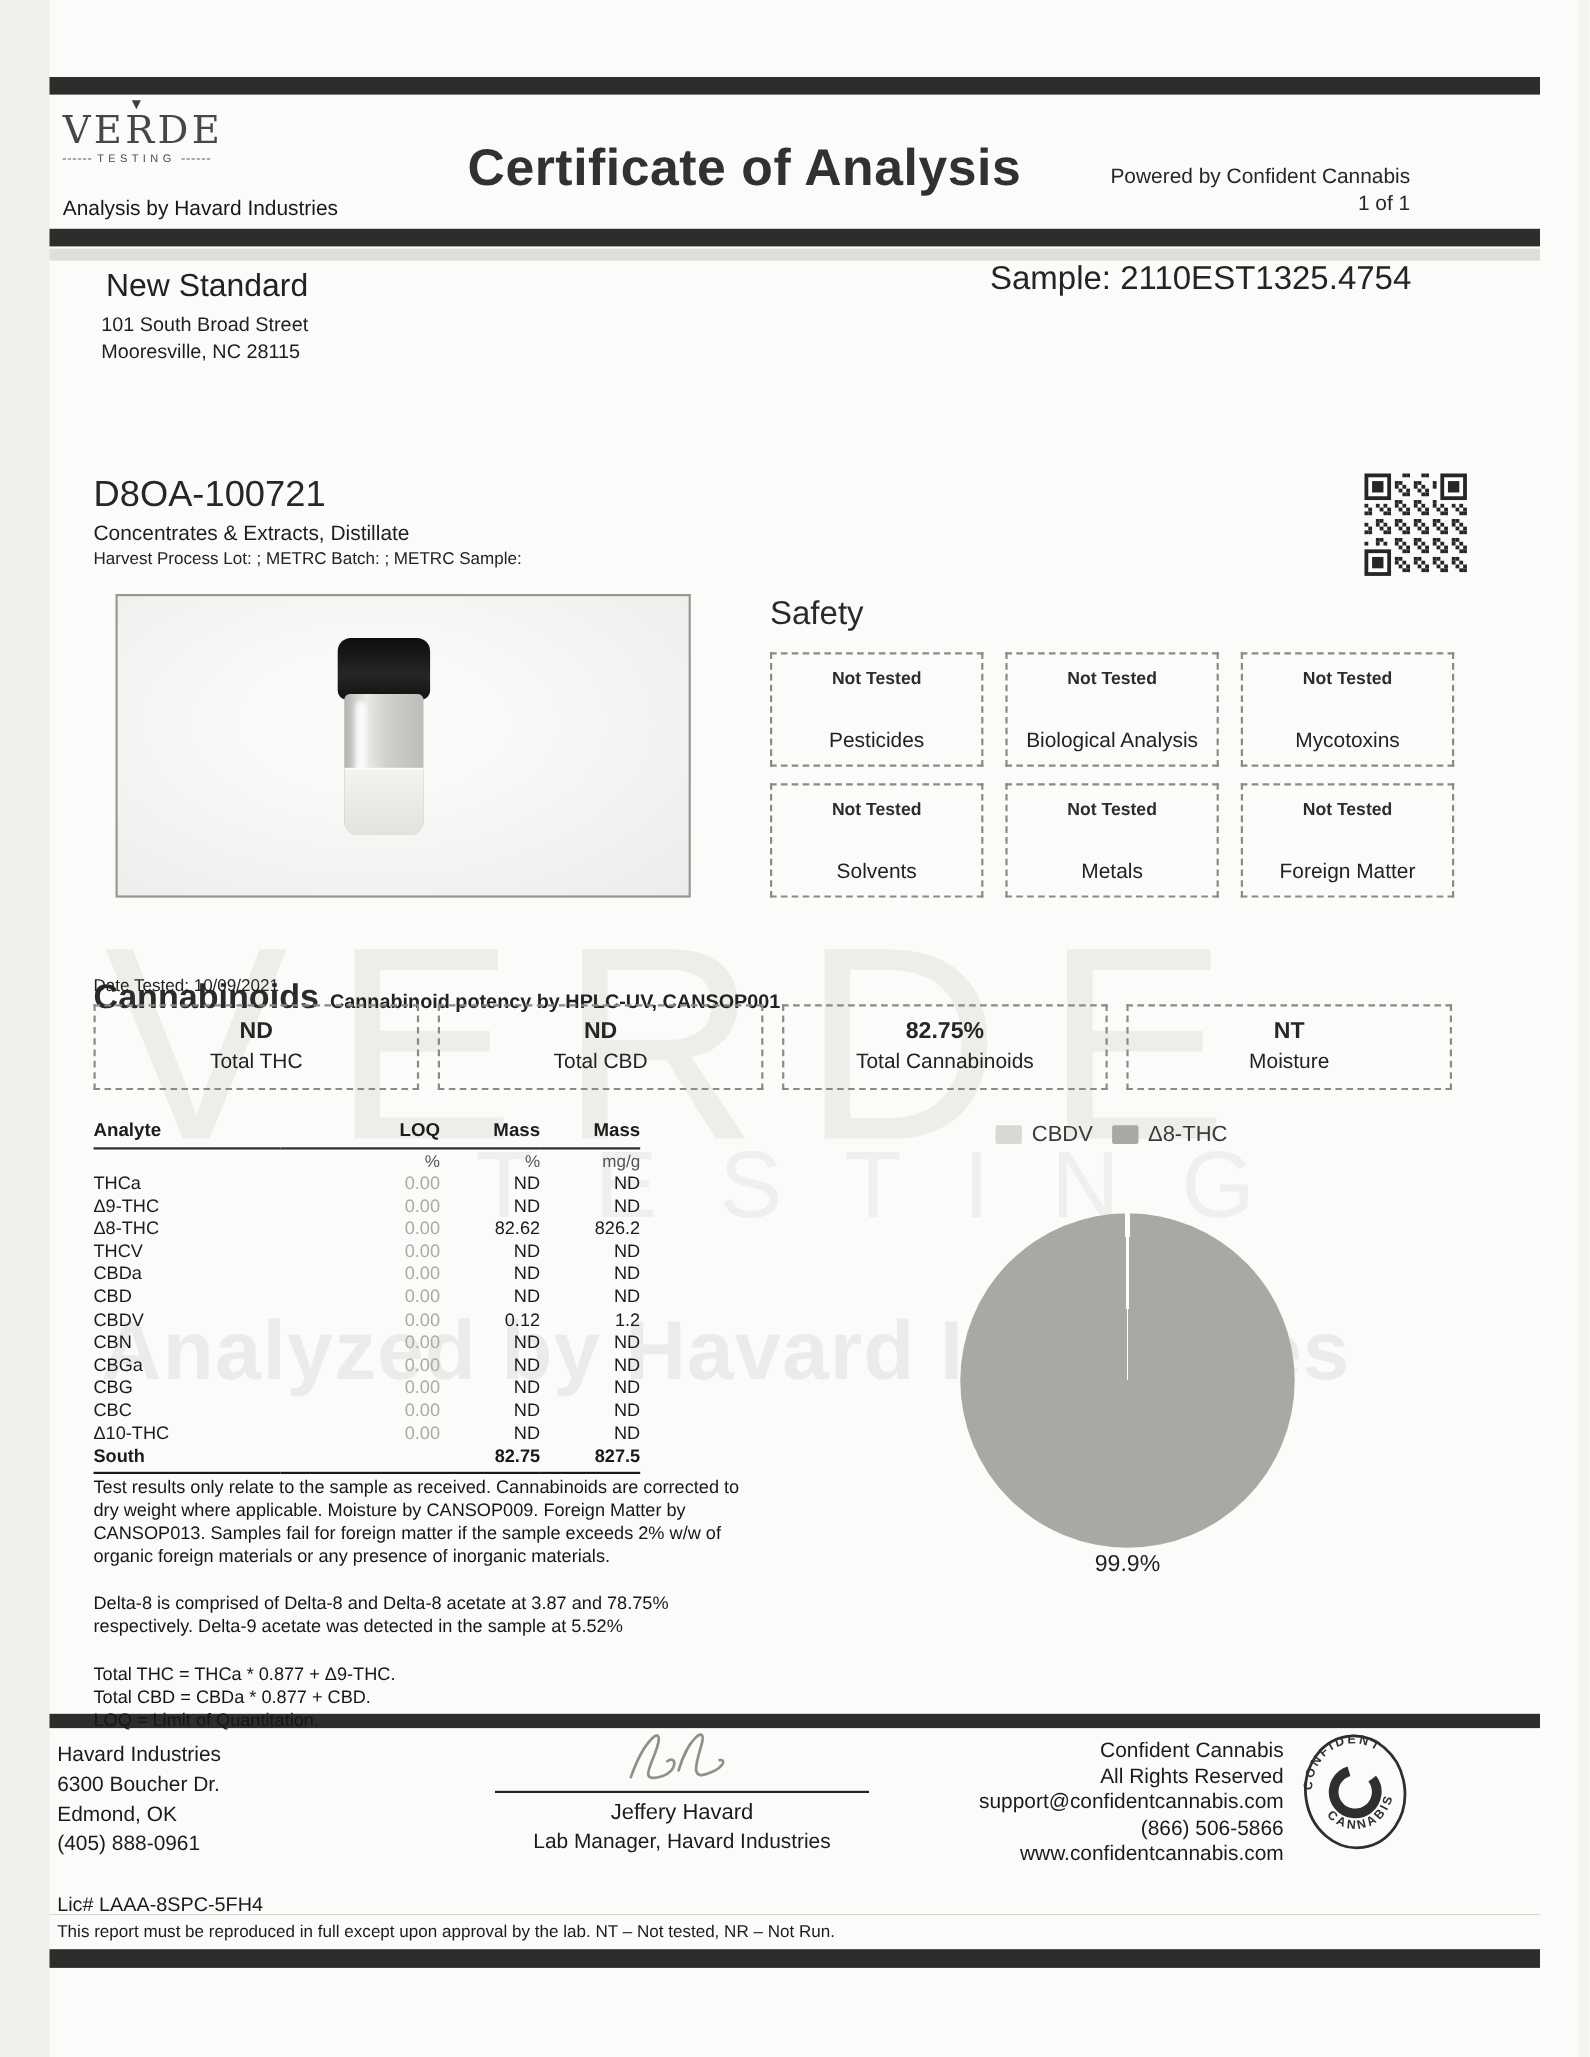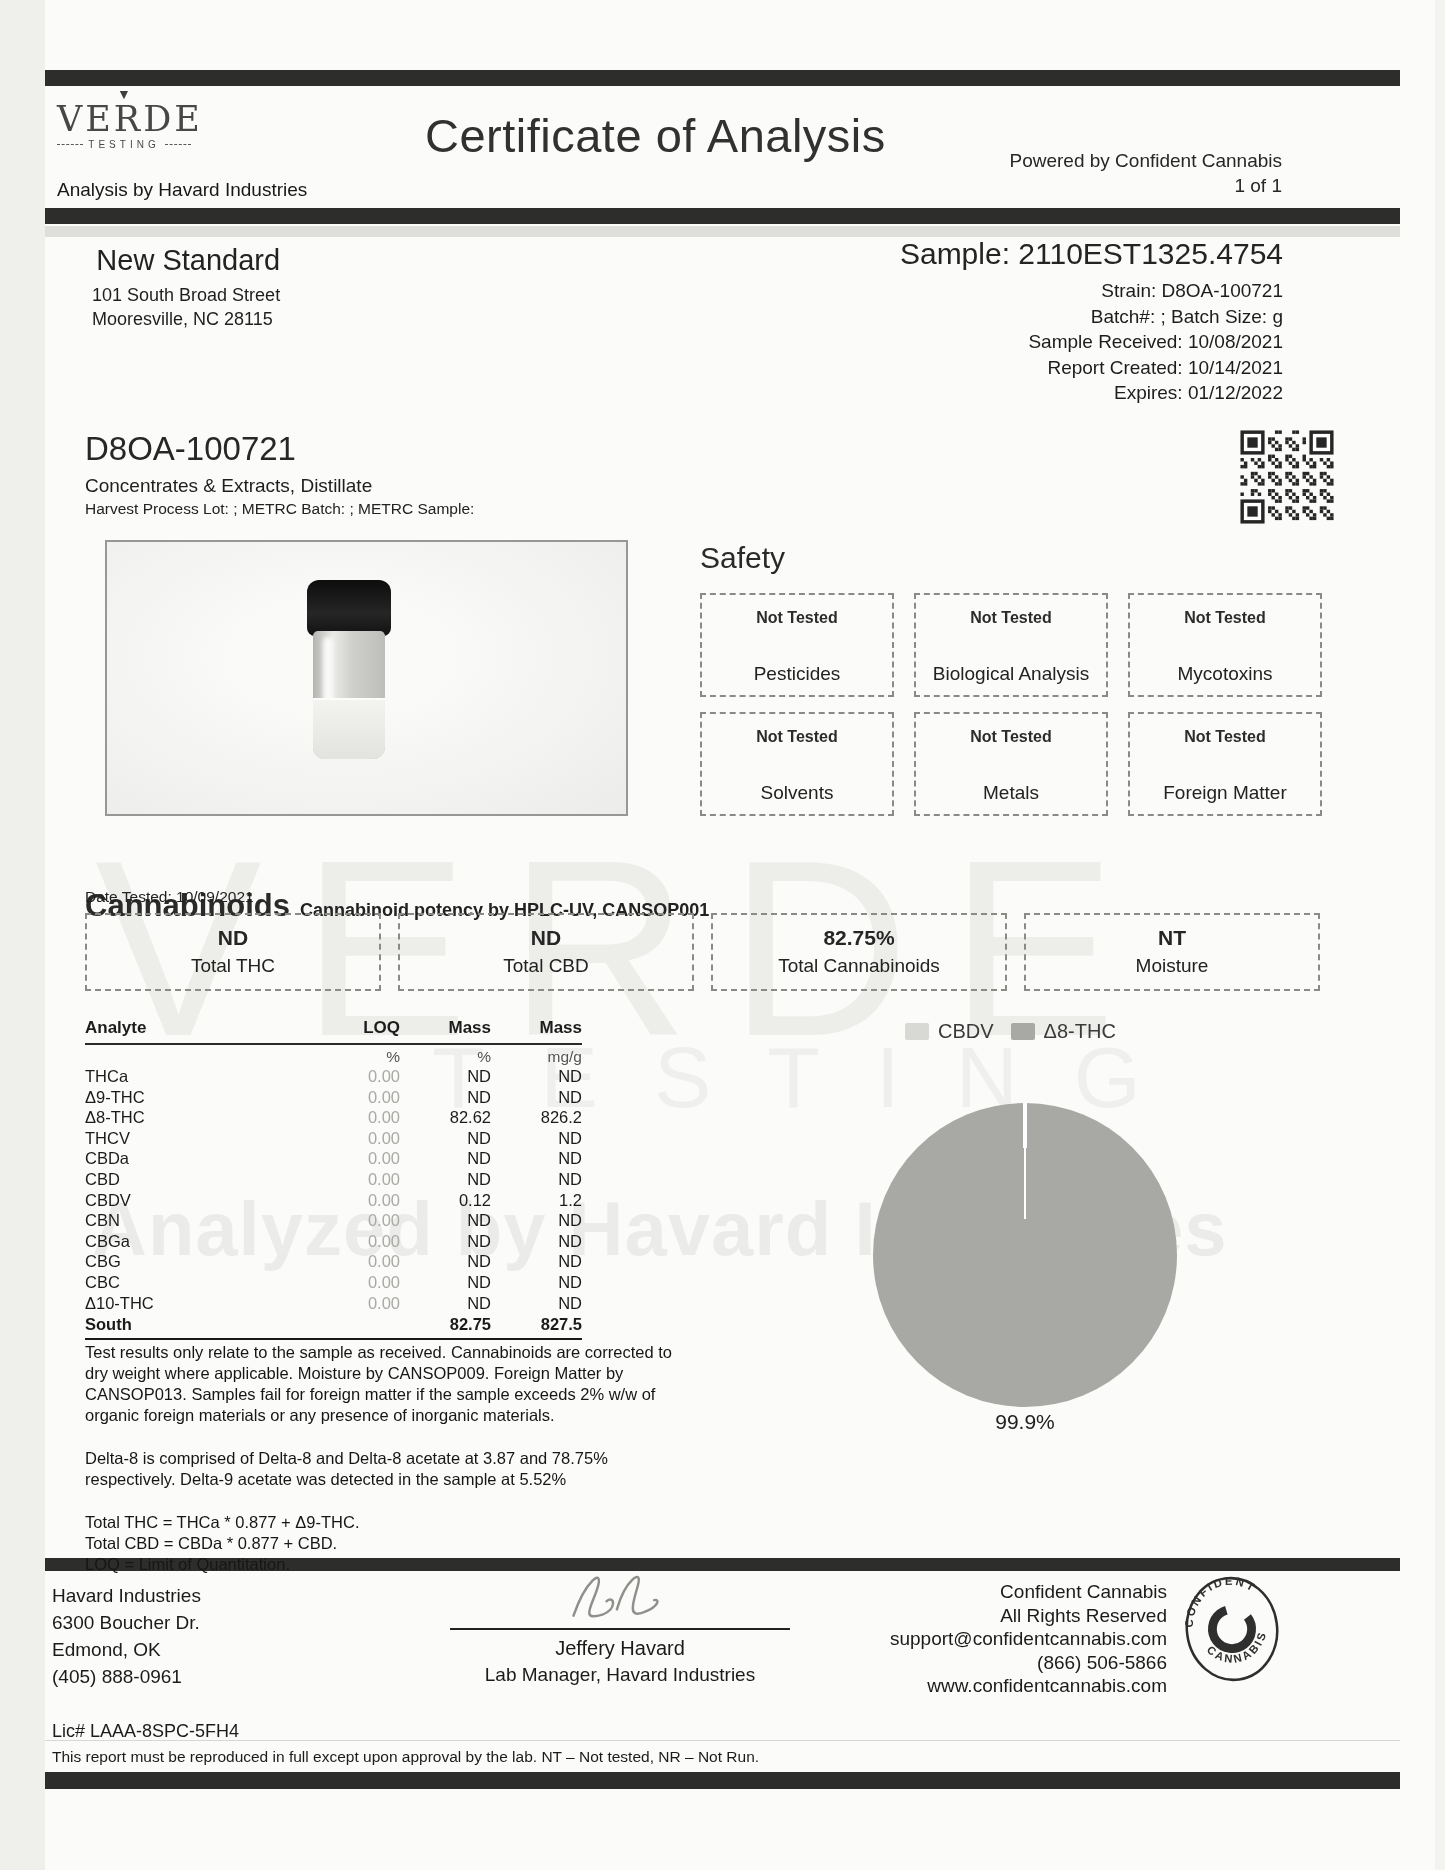--- a/index.html
+++ b/index.html
@@ -24,21 +24,21 @@
   .bar4{top:1772px;height:17px;}
   .rule-light{left:45px;top:1740px;width:1355px;height:1px;background:#d7d7d4;}
 
   
   .logo{left:57px;top:88px;width:134px;text-align:center;color:#454545;}
   .logo-tri{font-size:14px;line-height:12px;color:#3d3d3d;}
   .logo-brand{font-family:"DejaVu Serif",serif;font-size:35px;line-height:38px;letter-spacing:3px;color:#474747;}
   .logo-sub{display:flex;align-items:center;gap:5px;font-size:10px;letter-spacing:4px;color:#4a4a4a;margin-top:1px;}
   .logo-sub::before,.logo-sub::after{content:"";flex:1;border-top:1px dashed #5a5a5a;}
   .analysis-by{left:57px;top:179px;font-size:19px;color:#181818;}
-  .doc-title{left:425px;top:108px;font-size:47px;font-weight:400;color:#313131;letter-spacing:0.5px;}
+  .doc-title{left:425px;top:124px;font-size:47px;font-weight:700;color:#313131;letter-spacing:0.5px;}
   .powered{right:163px;top:150px;text-align:right;font-size:19px;color:#272727;}
   .page-no{right:163px;top:175px;text-align:right;font-size:19px;color:#272727;}
 
   
   .client{left:92px;top:243px;}
   .client-name{font-size:29px;color:#222;line-height:34px;text-align:right;}
   .client-addr{font-size:18px;line-height:24px;color:#1f1f1f;margin-top:6px;}
   .sample-block{right:162px;top:236px;text-align:right;}
   .sample-title{font-size:30px;color:#242424;line-height:35px;}
   .sample-details{margin-top:7px;font-size:19px;line-height:25.5px;color:#1d1d1d;}
@@ -149,27 +149,20 @@
 
 <div class="abs client z1">
   <div class="client-name">New Standard</div>
   <div class="client-addr">
     <div>101 South Broad Street</div>
     <div>Mooresville, NC 28115</div>
   </div>
 </div>
 <div class="abs sample-block z1">
   <div class="sample-title">Sample: 2110EST1325.4754</div>
-  <div class="sample-details">
-    <div>Strain: D8OA-100721</div>
-    <div>Batch#: ; Batch Size: g</div>
-    <div>Sample Received: 10/08/2021</div>
-    <div>Report Created: 10/14/2021</div>
-    <div>Expires: 01/12/2022</div>
-  </div>
 </div>
 
 <div class="abs product z1">
   <div class="product-id">D8OA-100721</div>
   <div class="product-cat">Concentrates &amp; Extracts, Distillate</div>
   <div class="product-metrc">Harvest Process Lot: ; METRC Batch: ; METRC Sample:</div>
 </div>
 <div class="abs qr z1">
   <svg id="qr-svg" viewBox="0 0 29 29" width="100" height="100">
       <rect x="1" y="1" width="7" height="7" fill="#262626"></rect>

